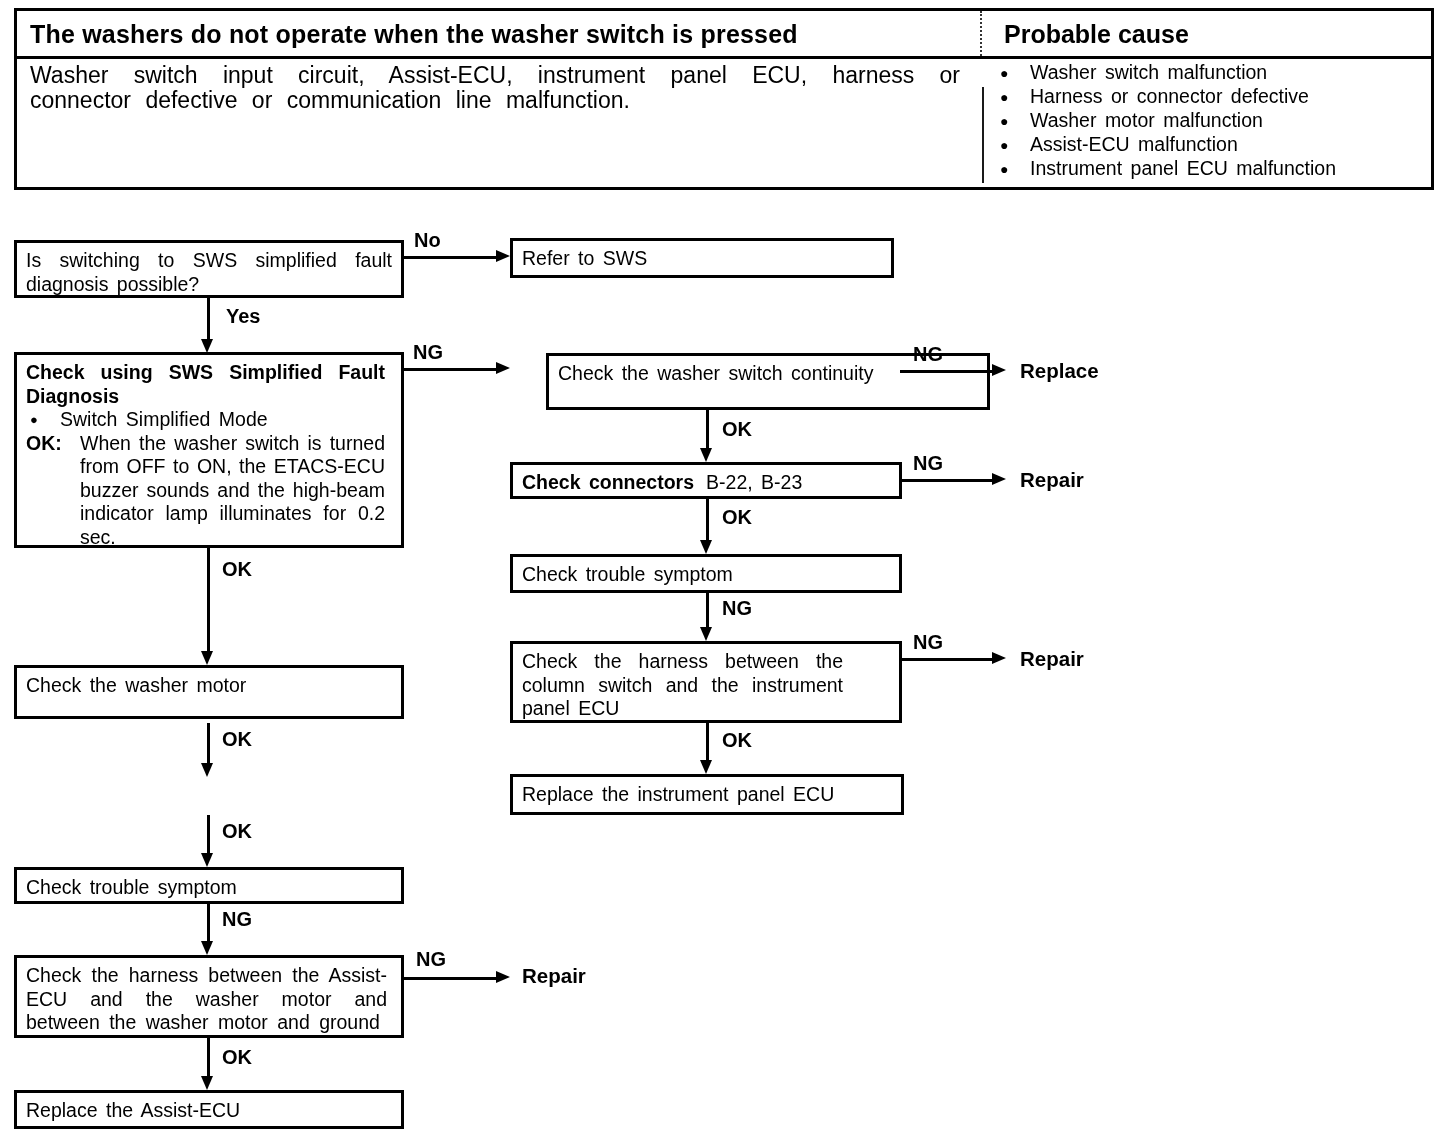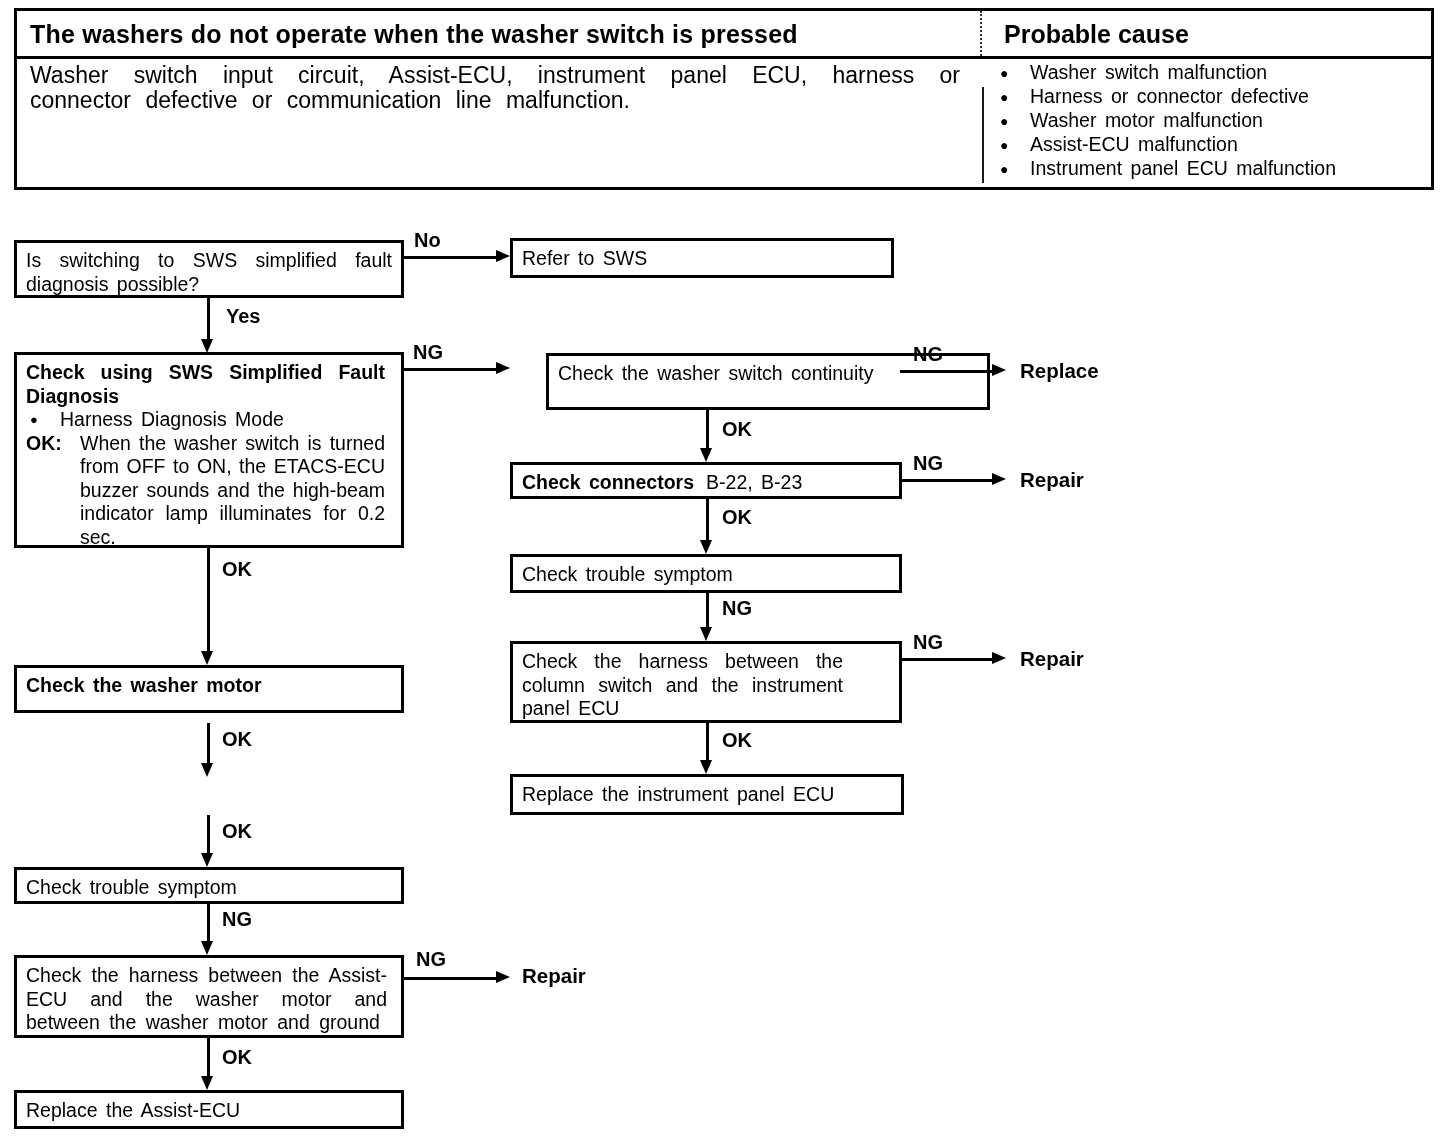--- a/index.html
+++ b/index.html
@@ -91,21 +91,21 @@
   </div>
 
   <div class="vline" style="left:207px;top:298px;height:41px;"></div>
   <div class="head-d" style="left:201px;top:339px;"></div>
   <div class="lbl" style="left:226px;top:305px;">Yes</div>
 
   <div class="box" style="left:14px;top:352px;width:390px;height:196px;padding-right:16px;">
     <div class="b-title">Check using SWS Simplified Fault Diagnosis</div>
     <div class="b-row">
       <span class="b-dot">●</span>
-      <span>Harness Diagnosis Mode</span>
+      <span>Switch Simplified Mode</span>
     </div>
     <div class="b-row">
       <span class="b-oklabel">OK:</span>
       <span class="b-oktext">When the washer switch is turned from OFF to ON, the ETACS-ECU buzzer sounds and the high-beam indicator lamp illuminates for 0.2 sec.</span>
     </div>
   </div>
 
   <div class="hline" style="left:404px;top:368px;width:92px;"></div>
   <div class="head-r" style="left:496px;top:362px;"></div>
   <div class="lbl" style="left:413px;top:341px;">NG</div>
@@ -158,21 +158,21 @@
   <div class="lbl" style="left:722px;top:729px;">OK</div>
 
   <div class="box" style="left:510px;top:774px;width:394px;height:41px;">
     <span>Replace the instrument panel ECU</span>
   </div>
 
   <div class="vline" style="left:207px;top:548px;height:103px;"></div>
   <div class="head-d" style="left:201px;top:651px;"></div>
   <div class="lbl" style="left:222px;top:558px;">OK</div>
 
-  <div class="box" style="left:14px;top:665px;width:390px;height:48px;font-weight:bold;">
+  <div class="box" style="left:14px;top:665px;width:390px;height:54px;">
     <span>Check the washer motor</span>
   </div>
 
   <div class="vline" style="left:207px;top:723px;height:40px;"></div>
   <div class="head-d" style="left:201px;top:763px;"></div>
   <div class="lbl" style="left:222px;top:728px;">OK</div>
 
 
   <div class="vline" style="left:207px;top:815px;height:38px;"></div>
   <div class="head-d" style="left:201px;top:853px;"></div>

